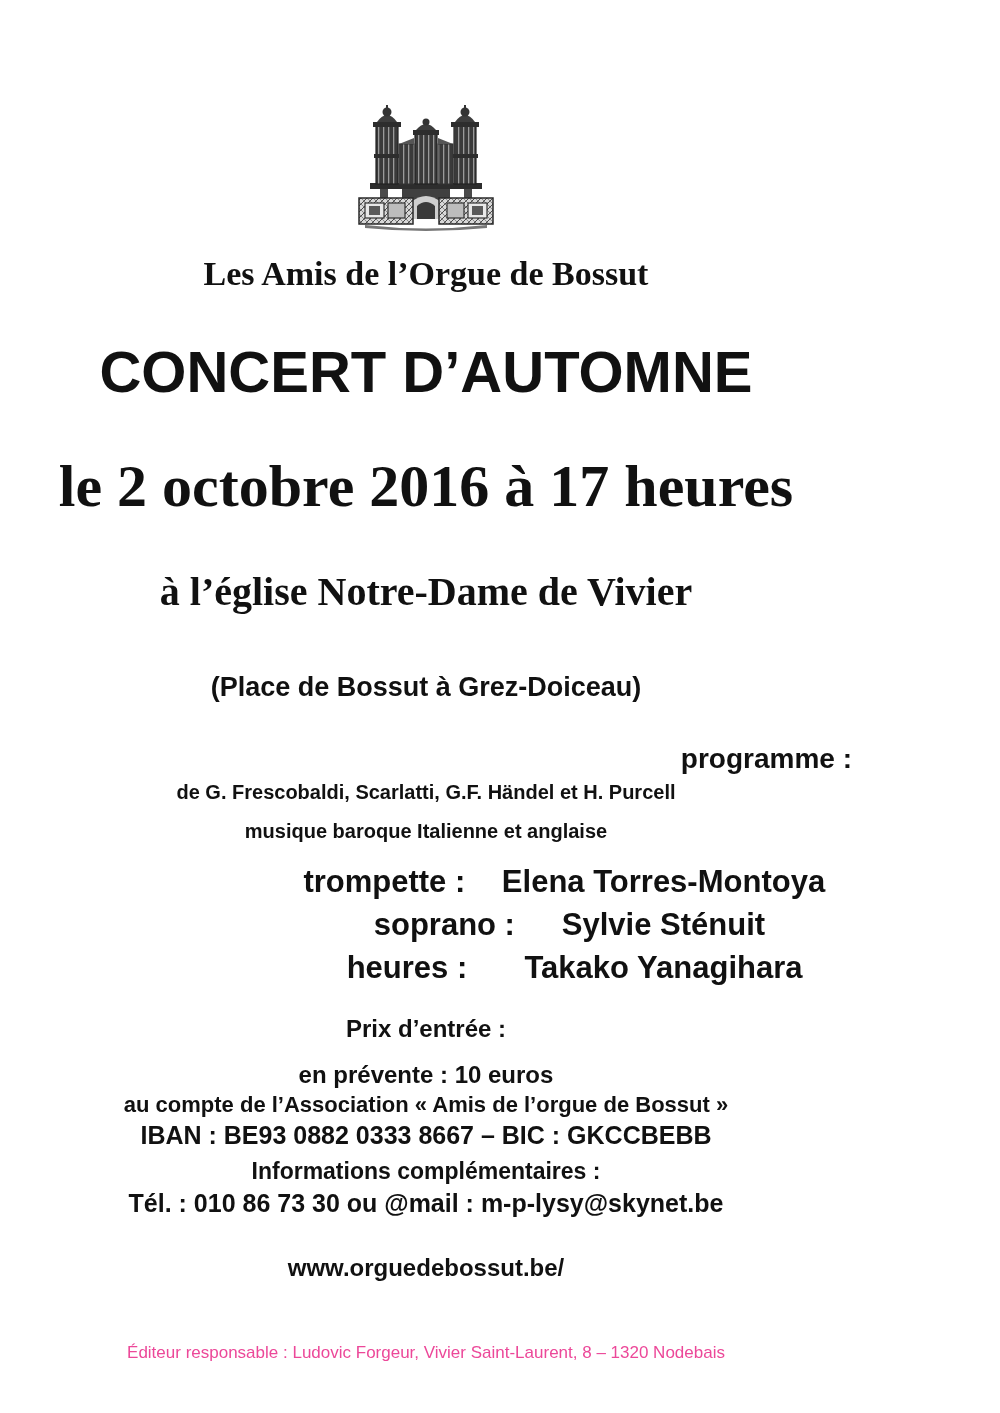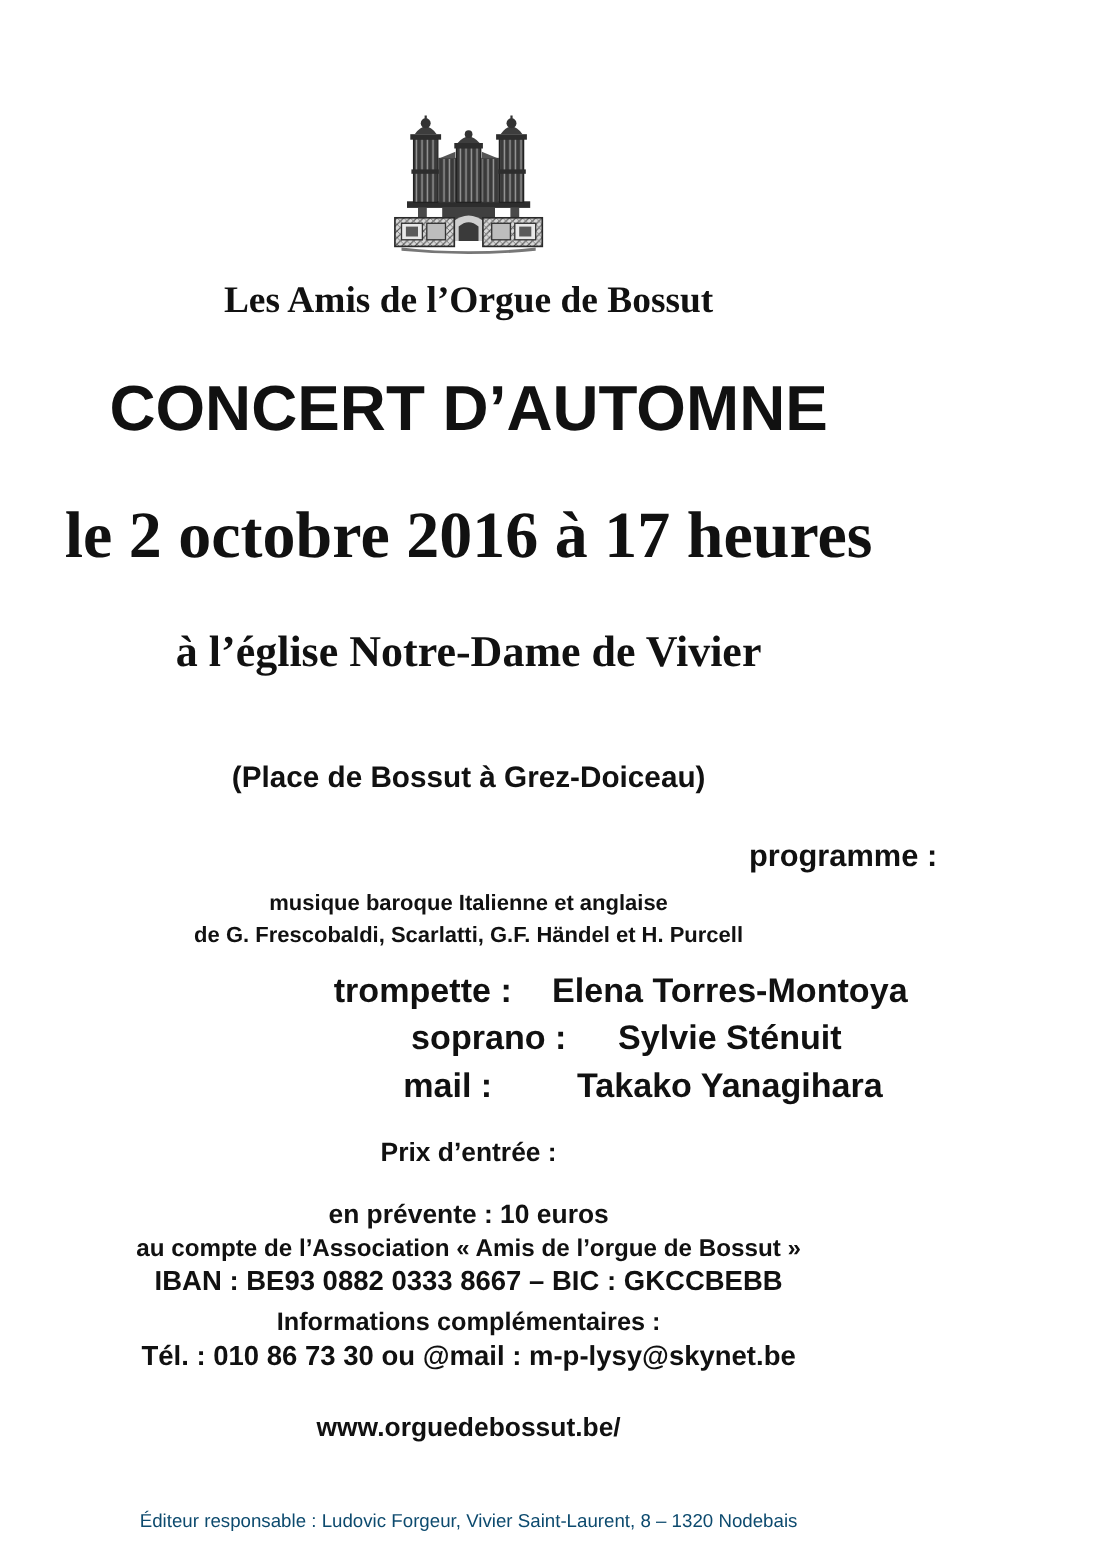--- a/index.html
+++ b/index.html
@@ -46,21 +46,21 @@
     font-weight: bold;
     line-height: 72px;
   }
   .venue {
     margin-top: 45px;
     font-size: 40px;
     font-weight: bold;
     line-height: 50px;
   }
   .venue-detail {
-    margin-top: 71px;
+    margin-top: 52px;
     font-size: 27px;
     font-weight: bold;
     line-height: 36px;
   }
   .prog-heading {
     margin-top: 35px;
     font-size: 28px;
     font-weight: bold;
     line-height: 38px;
     text-align: right;
@@ -85,21 +85,21 @@
   }
   .performer-row .role { display: inline-block; width: 235px; }
 
   .prix-heading {
     margin-top: 23px;
     font-size: 24px;
     font-weight: bold;
     line-height: 33px;
   }
   .presale {
-    margin-top: 24px;
+    margin-top: 13px;
     font-size: 24px;
     font-weight: bold;
     line-height: 33px;
   }
   .account {
     font-size: 22px;
     font-weight: bold;
     line-height: 28px;
   }
   .iban {
@@ -128,21 +128,21 @@
     margin-top: 32px;
     font-size: 24px;
     font-weight: bold;
     line-height: 33px;
   }
   .footer {
     margin-top: 57px;
     font-size: 17px;
     font-weight: normal;
     line-height: 23px;
-    color: #0c4a6e;
+    color: #ec4899;
   }
 </style>
 </head>
 <body>
 
 <div class="page">
 
   <svg class="organ" viewBox="0 0 142 130" xmlns="http://www.w3.org/2000/svg" aria-hidden="true">
     <defs>
       <pattern id="pipes" width="5" height="8" patternUnits="userSpaceOnUse">
@@ -205,32 +205,32 @@
   <h1 class="title">CONCERT D’AUTOMNE</h1>
 
   <div class="date serif">le 2 octobre 2016 à 17 heures</div>
 
   <div class="venue serif">à l’église Notre-Dame de Vivier</div>
 
   <div class="venue-detail">(Place de Bossut à Grez-Doiceau)</div>
 
   <div class="prog-heading">programme :</div>
 
+  <div class="prog-line">de G. Frescobaldi, Scarlatti, G.F. Händel et H. Purcell</div>
   <div class="prog-line first">musique baroque Italienne et anglaise</div>
-  <div class="prog-line">de G. Frescobaldi, Scarlatti, G.F. Händel et H. Purcell</div>
 
   <div class="performers">
     <div class="performer-row">
       <span class="role">trompette :</span><span class="name">Elena Torres-Montoya</span>
     </div>
     <div class="performer-row">
       <span class="role">soprano :</span><span class="name">Sylvie Sténuit</span>
     </div>
     <div class="performer-row">
-      <span class="role">mail :</span><span class="name">Takako Yanagihara</span>
+      <span class="role">heures :</span><span class="name">Takako Yanagihara</span>
     </div>
   </div>
 
   <div class="prix-heading">Prix d’entrée :</div>
 
   <div class="presale">en prévente : 10 euros</div>
   <div class="account">au compte de l’Association « Amis de l’orgue de Bossut »</div>
   <div class="iban">IBAN : BE93 0882 0333 8667 – BIC : GKCCBEBB</div>
 
 

